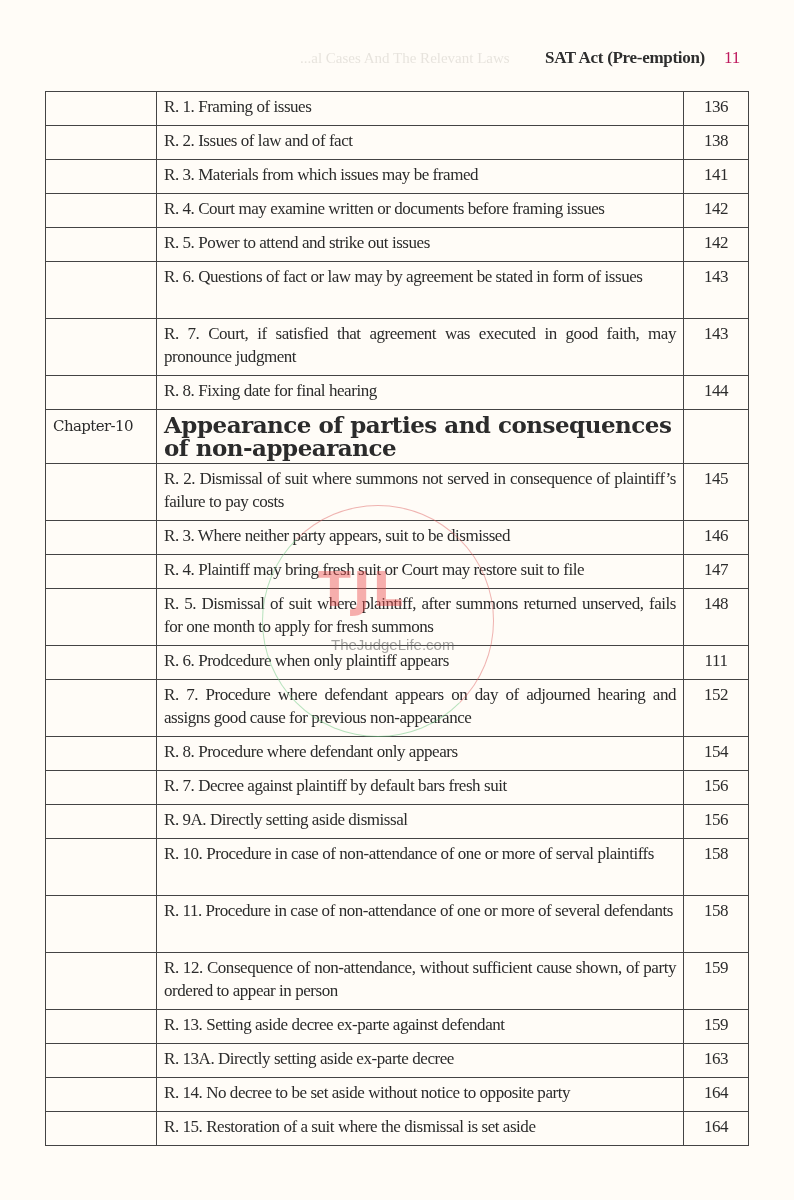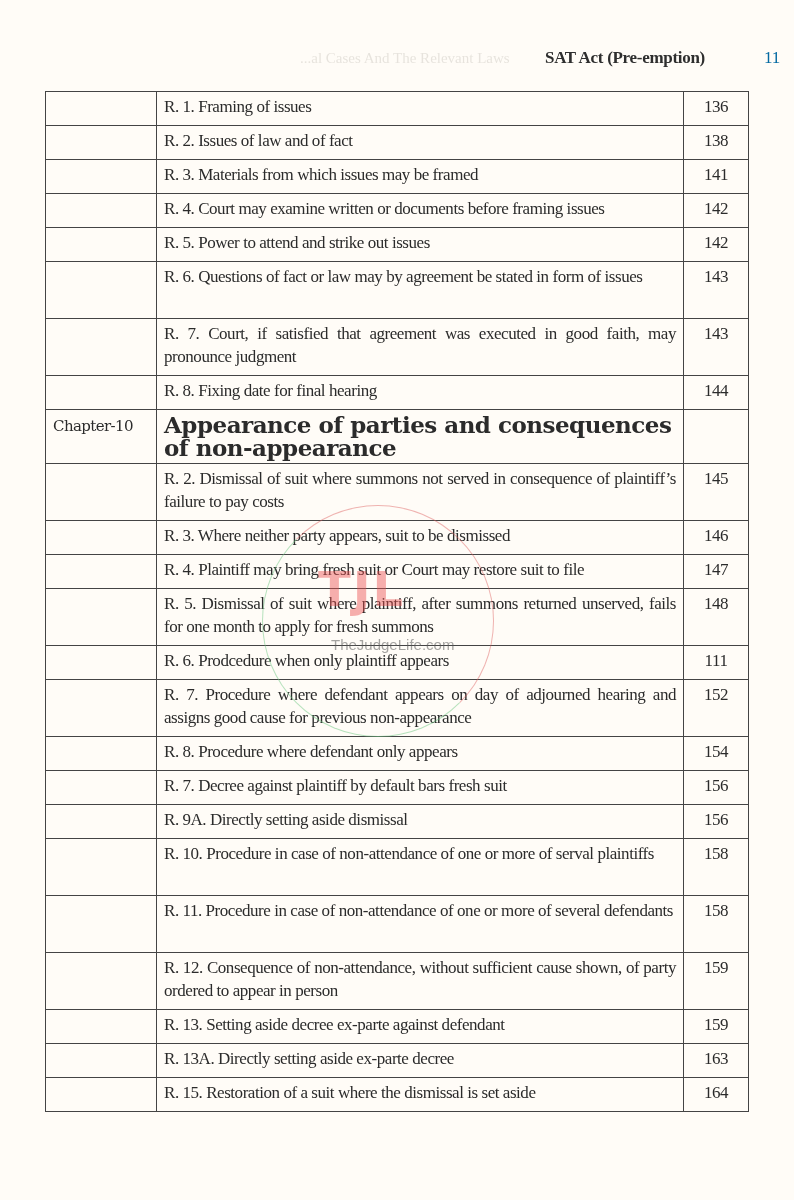--- a/index.html
+++ b/index.html
@@ -15,21 +15,21 @@
     font-size: 15px; color: #d8d4cd; opacity: 0.6;
   }
   .running-head {
     position: absolute; top: 48px; left: 545px;
     font-family: "Liberation Serif", serif;
     font-weight: bold; font-size: 17px; color: #2e2e2e;
     letter-spacing: -0.3px;
   }
   .page-num {
     position: absolute; top: 48px; left: 724px;
-    font-size: 17px; color: #0369a1; margin-left: 40px;
+    font-size: 17px; color: #be185d;
   }
   table.toc {
     position: absolute; left: 45px; top: 91px;
     width: 704px;
     border-collapse: collapse;
     table-layout: fixed;
   }
   table.toc td {
     border: 1.3px solid #444;
     font-size: 17px;
@@ -192,20 +192,25 @@
         <td class="title">R. 13. Setting aside decree ex-parte against defendant</td>
         <td class="pg">159</td>
       </tr>
     <tr class="row1">
         <td class="chap"></td>
         <td class="title">R. 13A. Directly setting aside ex-parte decree</td>
         <td class="pg">163</td>
       </tr>
     <tr class="row1">
         <td class="chap"></td>
+        <td class="title">R. 14. No decree to be set aside without notice to opposite party</td>
+        <td class="pg">164</td>
+      </tr>
+    <tr class="row1">
+        <td class="chap"></td>
         <td class="title">R. 15. Restoration of a suit where the dismissal is set aside</td>
         <td class="pg">164</td>
       </tr>
   </tbody>
 </table>
 
 <div class="watermark">
   <div class="wm-logo"><span>TJL</span></div>
   <div class="wm-text">TheJudgeLife.com</div>
 </div>

